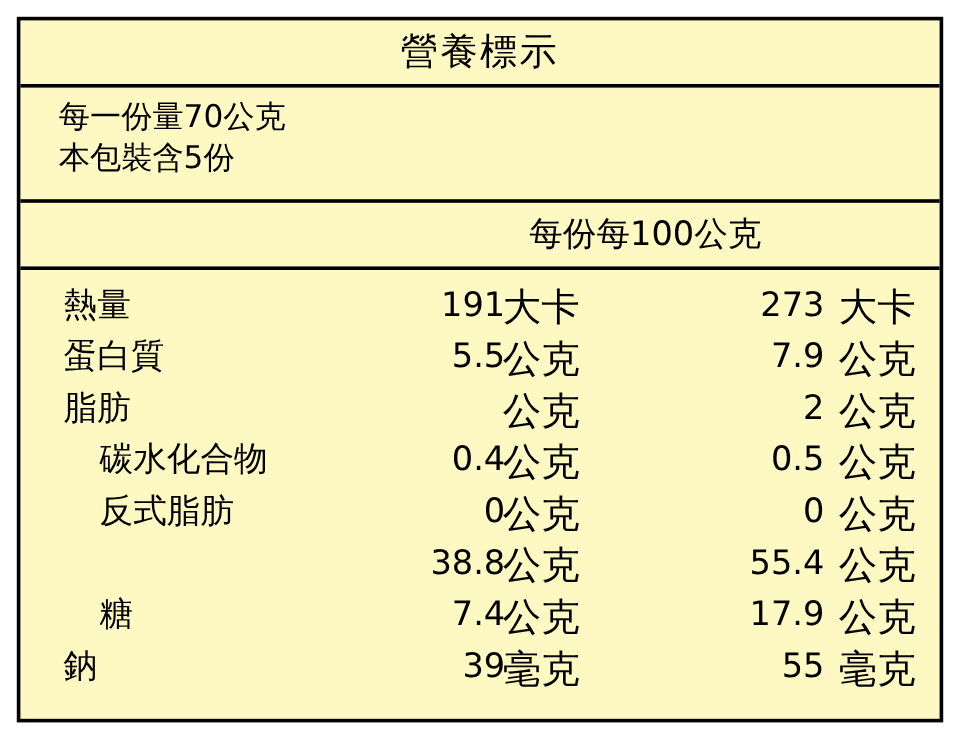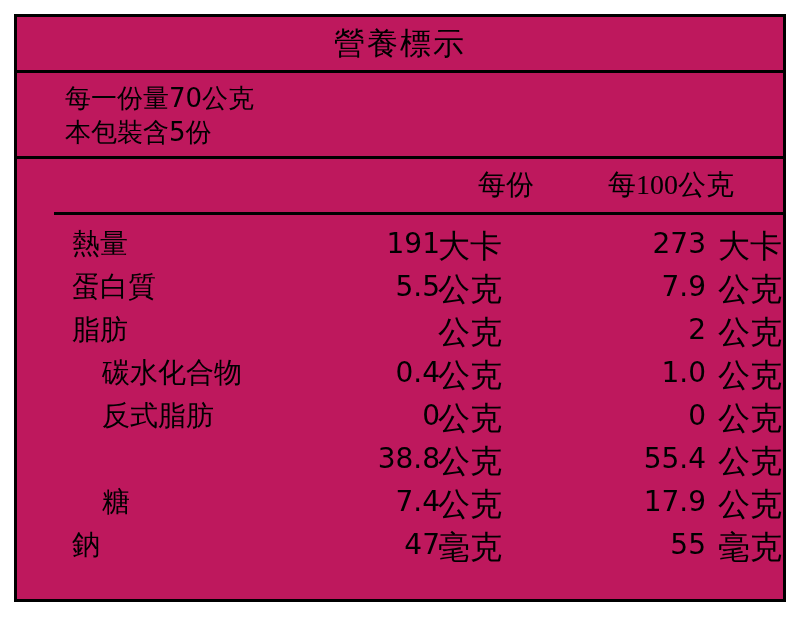--- a/index.html
+++ b/index.html
@@ -16,89 +16,86 @@
   }
 
   .panel {
     position: absolute;
     left: 14px;
     top: 14px;
     width: 772px;
     height: 588px;
     border: 3px solid #000000;
     box-sizing: border-box;
-    background: #be185d;
+    background: #fef9c3;
   }
 
   
   .title-row {
     height: 56px;
     border-bottom: 3px solid #000000;
     display: flex;
     align-items: center;
     justify-content: center;
     box-sizing: border-box;
   }
   .title-text {
     font-size: 31px;
     letter-spacing: 2px;
     line-height: 1;
   }
 
   
   .serving-row {
-    height: 86px;
+    height: 96px;
     border-bottom: 3px solid #000000;
     box-sizing: border-box;
-    padding: 8px 0 0 48px;
+    padding: 8px 0 0 32px;
   }
   .serving-line {
     font-size: 26px;
     line-height: 34px;
     white-space: nowrap;
   }
 
   
   .colhead-row {
     height: 56px;
     border-bottom: 3px solid #000000;
     box-sizing: border-box;
     position: relative;
-    margin-left: 37px;
   }
   .colhead {
     position: absolute;
     top: 9px;
     font-size: 28px;
     line-height: 1.2;
     white-space: nowrap;
   }
   .colhead.per-serving {
     left: 0;
     width: 480px;
     text-align: right;
   }
   .colhead.per-100 {
     left: 480px;
     width: 282px;
-    text-align: center;
+    text-align: left;
     padding-right: 8px;
     box-sizing: border-box;
-    font-family: Liberation Serif, serif;
   }
 
   
   .rows {
     padding-top: 8px;
   }
   .nrow {
     height: 43px;
     position: relative;
     white-space: nowrap;
-    margin-left: 19px;
   }
   .nname {
     position: absolute;
     left: 36px;
     top: 4px;
     font-size: 28px;
     line-height: 1.2;
   }
   .nname.indent {
     left: 66px;
@@ -159,21 +156,21 @@
     <div class="nrow">
       <div class="nname">脂肪</div>
       <div class="unit s-unit">公克</div>
       <div class="val h-num">2</div>
       <div class="unit h-unit">公克</div>
     </div>
     <div class="nrow">
       <div class="nname indent">碳水化合物</div>
       <div class="val s-num">0.4</div>
       <div class="unit s-unit">公克</div>
-      <div class="val h-num">1.0</div>
+      <div class="val h-num">0.5</div>
       <div class="unit h-unit">公克</div>
     </div>
     <div class="nrow">
       <div class="nname indent">反式脂肪</div>
       <div class="val s-num">0</div>
       <div class="unit s-unit">公克</div>
       <div class="val h-num">0</div>
       <div class="unit h-unit">公克</div>
     </div>
     <div class="nrow">
@@ -184,20 +181,20 @@
     </div>
     <div class="nrow">
       <div class="nname indent">糖</div>
       <div class="val s-num">7.4</div>
       <div class="unit s-unit">公克</div>
       <div class="val h-num">17.9</div>
       <div class="unit h-unit">公克</div>
     </div>
     <div class="nrow">
       <div class="nname">鈉</div>
-      <div class="val s-num">47</div>
+      <div class="val s-num">39</div>
       <div class="unit s-unit">毫克</div>
       <div class="val h-num">55</div>
       <div class="unit h-unit">毫克</div>
     </div>
   </div>
 
 </div>
 
 </body></html>

